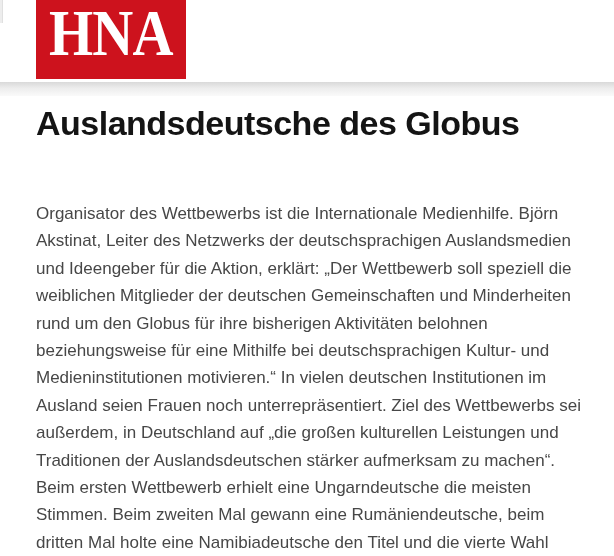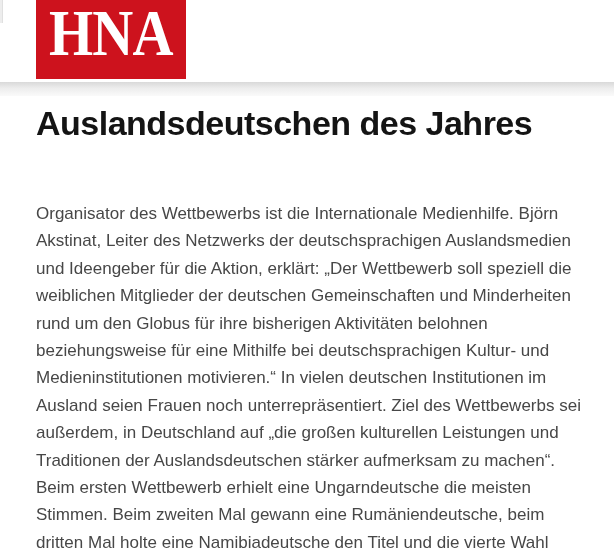--- a/index.html
+++ b/index.html
@@ -79,21 +79,21 @@
 
   <header>
     <a class="logo">
       <span class="logo-text">HNA</span>
     </a>
   </header>
 
   <div class="header-bar"></div>
 
   <main>
-    <h1 class="article-title">Auslandsdeutschen des Jahres</h1>
+    <h1 class="article-title">Auslandsdeutsche des Globus</h1>
     <p class="article-body">Organisator des Wettbewerbs ist die Internationale Medienhilfe. Björn
 Akstinat, Leiter des Netzwerks der deutschsprachigen Auslandsmedien
 und Ideengeber für die Aktion, erklärt: „Der Wettbewerb soll speziell die
 weiblichen Mitglieder der deutschen Gemeinschaften und Minderheiten
 rund um den Globus für ihre bisherigen Aktivitäten belohnen
 beziehungsweise für eine Mithilfe bei deutschsprachigen Kultur- und
 Medieninstitutionen motivieren.“ In vielen deutschen Institutionen im
 Ausland seien Frauen noch unterrepräsentiert. Ziel des Wettbewerbs sei
 außerdem, in Deutschland auf „die großen kulturellen Leistungen und
 Traditionen der Auslandsdeutschen stärker aufmerksam zu machen“.

